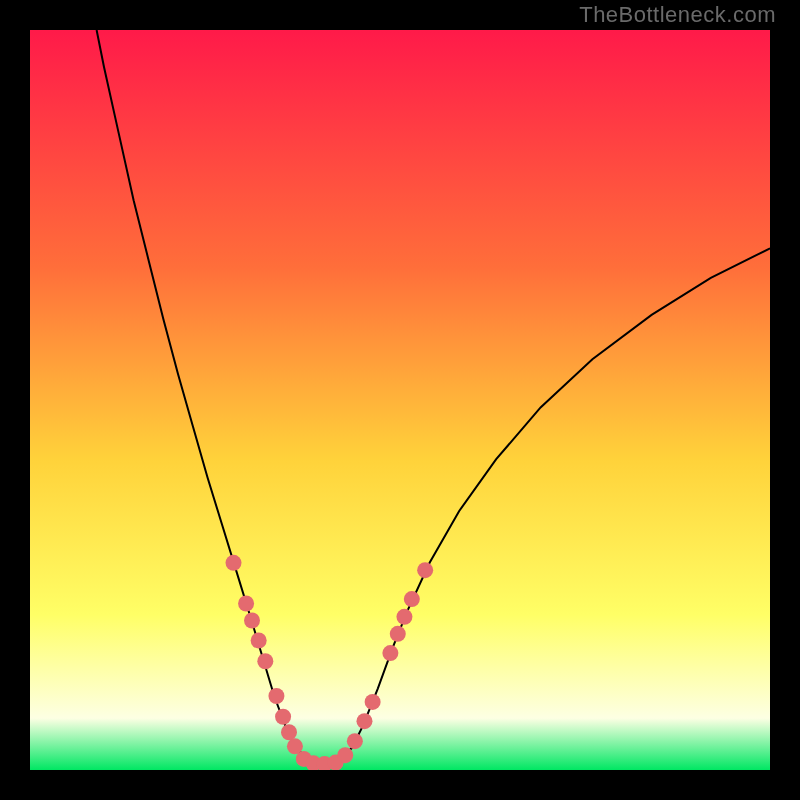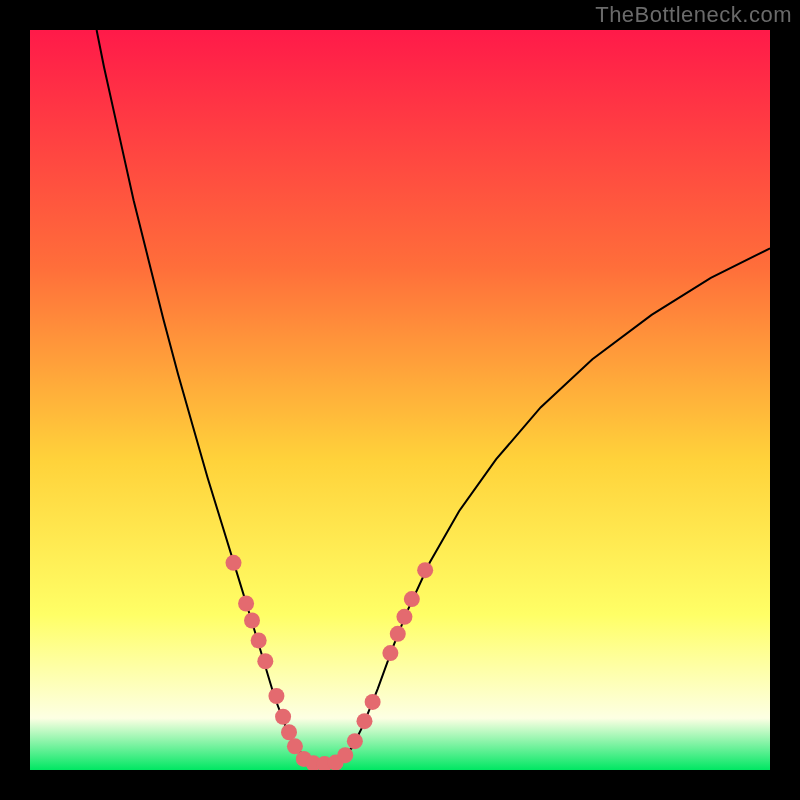--- a/index.html
+++ b/index.html
@@ -12,21 +12,21 @@
   }
   .frame {
     width: 800px;
     height: 800px;
     background: #000;
     position: relative;
   }
   .watermark {
     position: absolute;
     top: 2px;
-    right: 8px;
+    right: 24px;
     font-size: 22px;
     font-weight: 400;
     color: #6a6a6a;
     letter-spacing: 0.5px;
     z-index: 10;
   }
   .plot {
     position: absolute;
     left: 30px;
     top: 30px;

